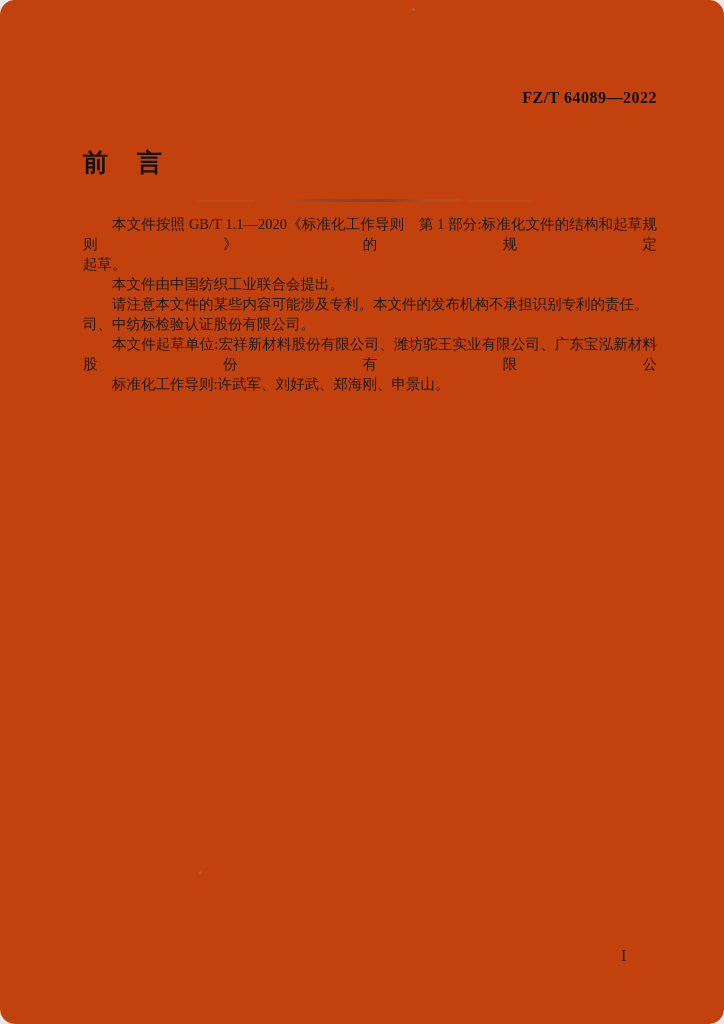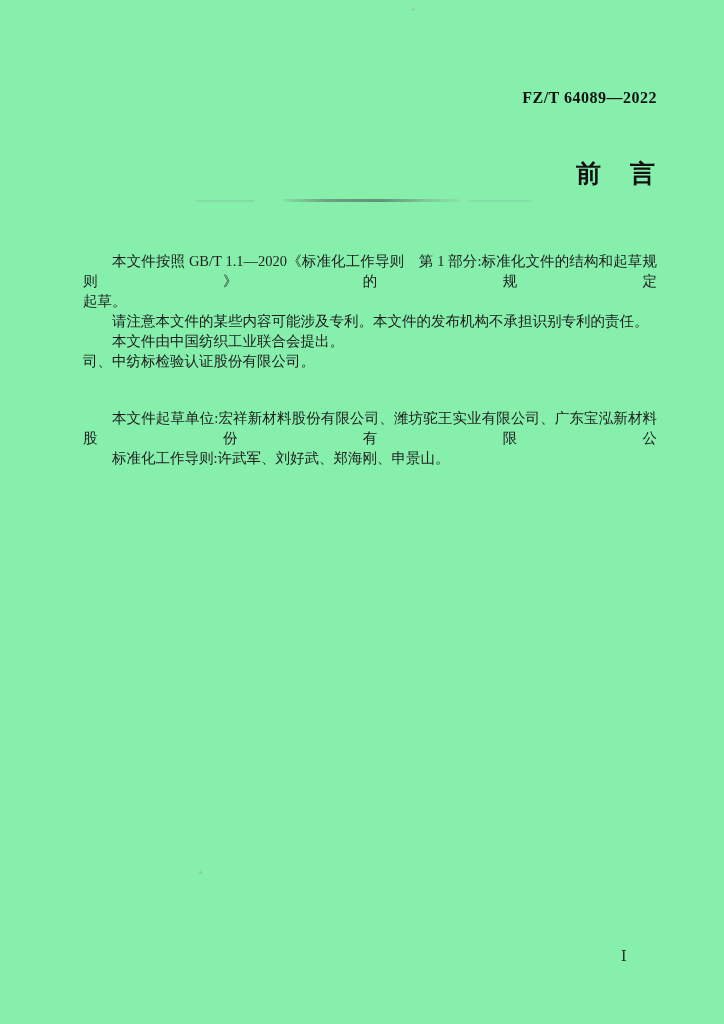--- a/index.html
+++ b/index.html
@@ -1,39 +1,40 @@
 <!DOCTYPE html>
 <html><head>
 <meta charset="utf-8">
 <style>
   html,body{margin:0;padding:0;background:#e8e8e8;}
   .page{
     position:relative;
     width:724px;height:1024px;
-    background:#86efac;
+    background:#c2410c;
     overflow:hidden;
     font-family:"Liberation Serif","DejaVu Serif",serif;
     color:#1a1a1a;
+    border-radius:15px;
   }
   
   .std-code{
     position:absolute;
     top:89px;right:67px;
     font-family:"Liberation Serif","DejaVu Serif",serif;
     font-weight:bold;
     font-size:16px;
     letter-spacing:0.5px;
     color:#111;
     white-space:nowrap;
   }
   
   .doc-title{
     position:absolute;
-    top:157px;left:83px;width:574px;
-    text-align:right;
+    top:146px;left:83px;width:574px;
+    text-align:left;
     font-family:"Liberation Sans","DejaVu Sans",sans-serif;
     font-weight:bold;
     font-size:25px;
     letter-spacing:2px;
     color:#111;
   }
   
   .smudge-main{
     position:absolute;top:199px;left:283px;width:178px;height:3px;
     background:linear-gradient(90deg,
@@ -69,21 +70,20 @@
     font-size:14.5px;
     line-height:20px;
     color:#1c1c1c;
     text-align:left;
   }
   .body-line{white-space:normal;}
   .body-line.indent{text-indent:2em;}
   .body-line.fill{
     text-align:justify;
     text-align-last:justify;
-    margin-top:37px;
   }
   
   .page-num{
     position:absolute;
     top:948px;left:621px;
     font-family:"Liberation Serif","DejaVu Serif",serif;
     font-size:14px;
     color:#222;
   }
 </style>
@@ -98,22 +98,22 @@
 
   <div class="smudge-main"></div>
   <div class="smudge-left"></div>
   <div class="smudge-right"></div>
   <div class="speck-top"></div>
   <div class="speck-bottom"></div>
 
   <div class="body-block">
     <div class="body-line indent fill">本文件按照 GB/T 1.1—2020《标准化工作导则　第 1 部分:标准化文件的结构和起草规则》的规定</div>
     <div class="body-line">起草。</div>
+    <div class="body-line indent">本文件由中国纺织工业联合会提出。</div>
     <div class="body-line indent">请注意本文件的某些内容可能涉及专利。本文件的发布机构不承担识别专利的责任。</div>
-    <div class="body-line indent">本文件由中国纺织工业联合会提出。</div>
     <div class="body-line">司、中纺标检验认证股份有限公司。</div>
     <div class="body-line indent fill">本文件起草单位:宏祥新材料股份有限公司、潍坊驼王实业有限公司、广东宝泓新材料股份有限公</div>
     <div class="body-line indent">标准化工作导则:许武军、刘好武、郑海刚、申景山。</div>
   </div>
 
   <div class="page-num">Ⅰ</div>
 
 </div>
 
 </body></html>

